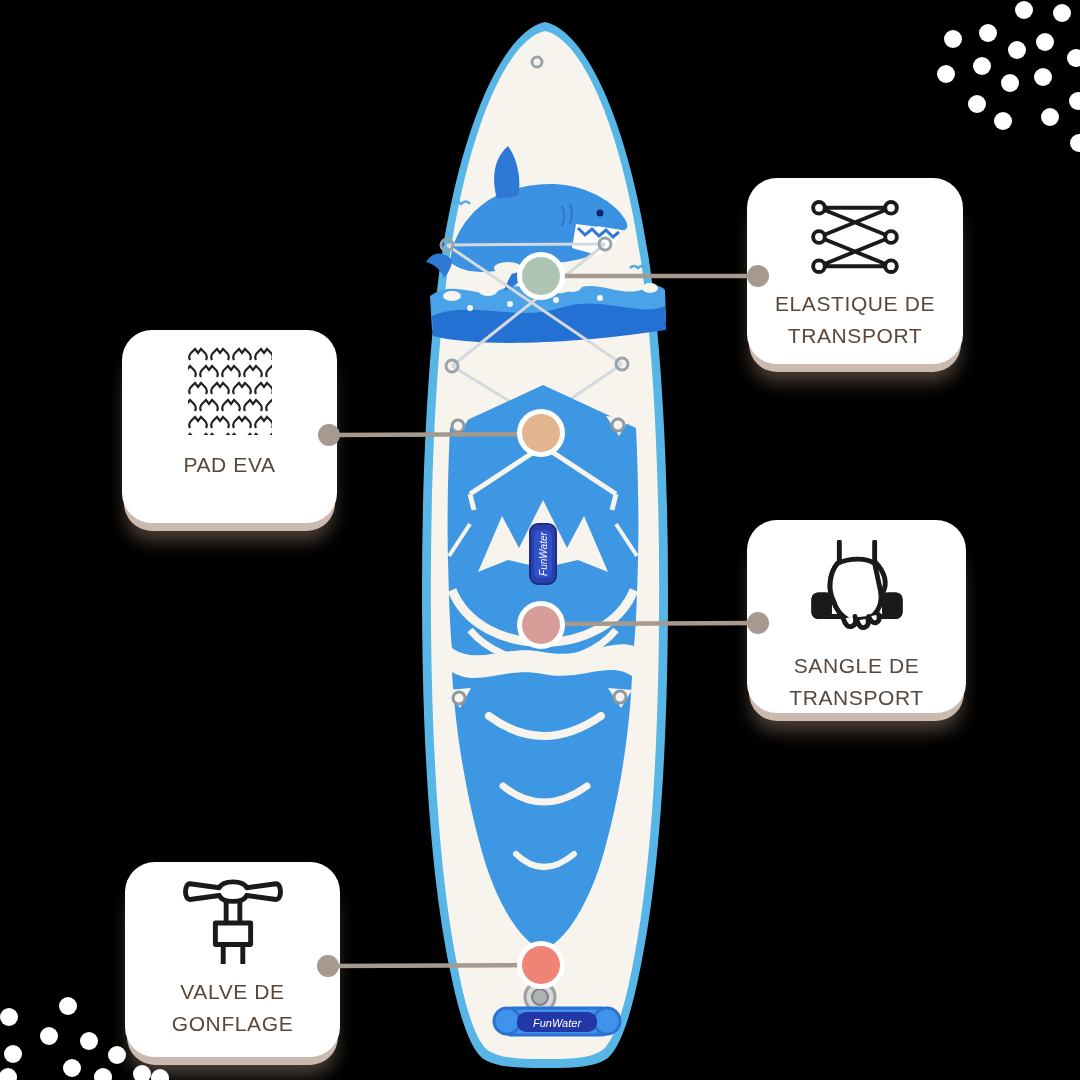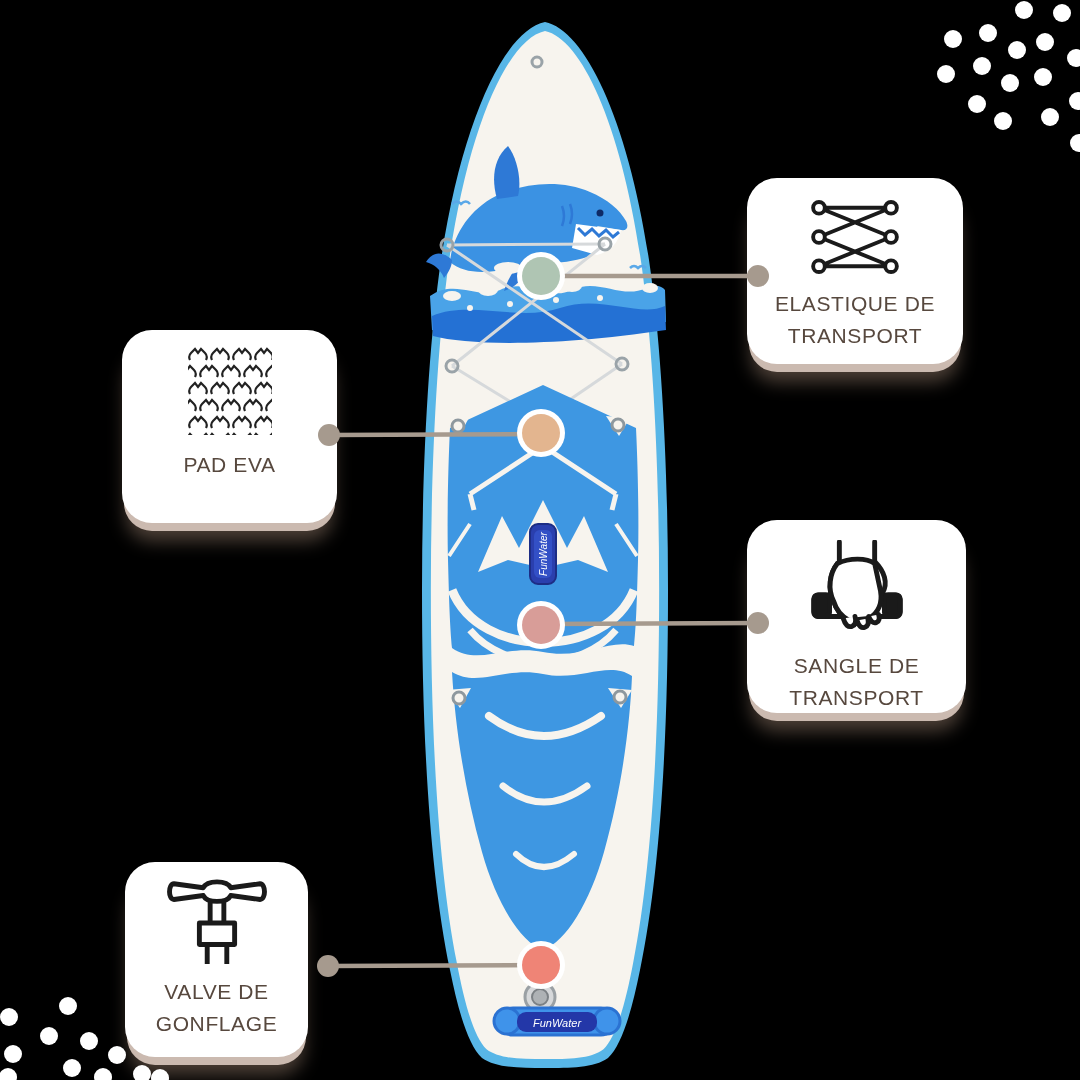--- a/index.html
+++ b/index.html
@@ -14,21 +14,21 @@
         box-shadow:0 10px 0 -2px #cbbab0, 0 22px 18px -4px rgba(140,117,100,.55);
         display:flex;flex-direction:column;align-items:center;box-sizing:border-box;}
   .card .label{width:100%;padding:0 12px;box-sizing:border-box;text-align:center;
         font-size:21px;line-height:1.5;letter-spacing:.6px;color:#57483e;font-weight:400;}
   #card-pad-eva{left:122px;top:330px;width:215px;height:193px;padding-top:17px;}
   #card-pad-eva .label{margin-top:14px;}
   #card-elastique{left:747px;top:178px;width:216px;height:186px;padding-top:22px;}
   #card-elastique .label{margin-top:14px;}
   #card-sangle{left:747px;top:520px;width:219px;height:193px;padding-top:20px;}
   #card-sangle .label{margin-top:8px;}
-  #card-valve{left:125px;top:862px;width:183px;height:195px;padding-top:12px;}
+  #card-valve{left:125px;top:862px;width:215px;height:195px;padding-top:12px;}
   #card-valve .label{margin-top:8px;}
 </style>
 </head>
 <body>
 
 <div id="canvas">
 
   <svg class="layer board-layer" viewBox="0 0 1080 1080">
 
     <path fill="#58b6e7" d="M545 22 C505 30,462 120,441 260 C428 350,422 470,422 590 C422 730,429 870,450 970 C458 1010,468 1045,482 1058 C496 1068,520 1068,545 1068 C570 1068,594 1068,608 1058 C622 1045,632 1010,640 970 C661 870,668 730,668 590 C668 470,662 350,649 260 C628 120,585 30,545 22 Z"></path>

